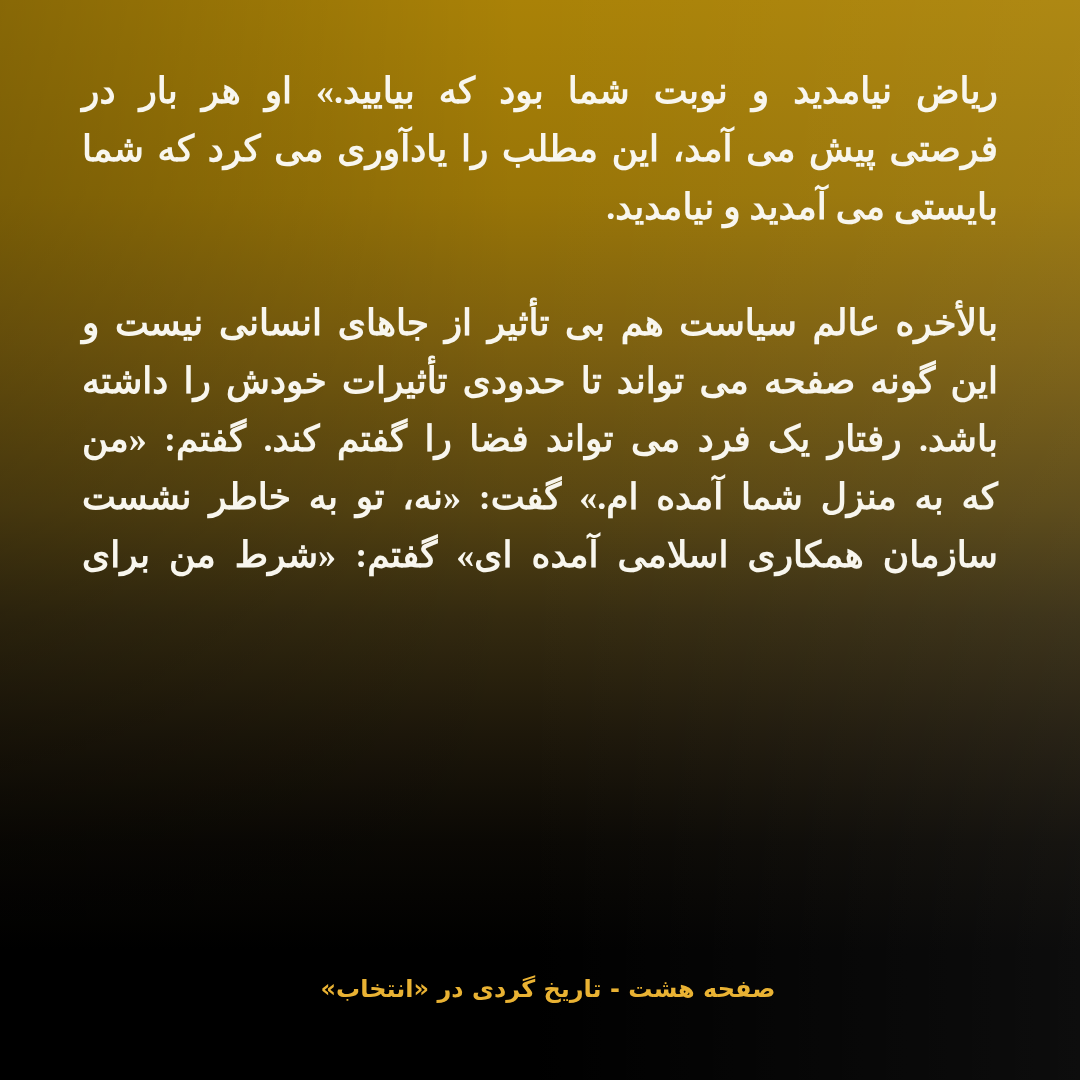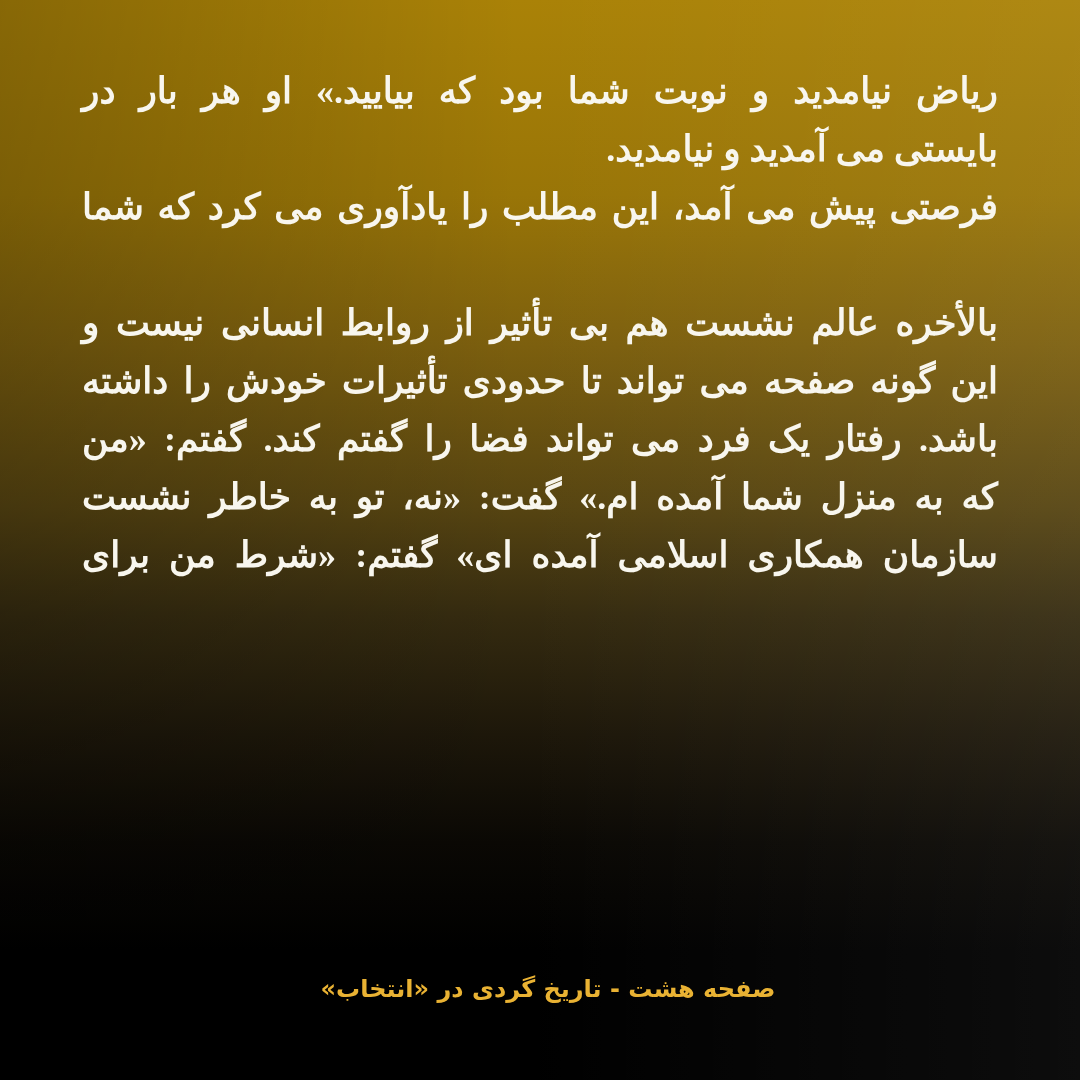--- a/index.html
+++ b/index.html
@@ -57,25 +57,25 @@
     line-height: 30px;
   }
 </style>
 </head>
 <body>
 
 <div class="canvas">
   <div class="text-block" id="text-block">
       <div class="para">
         <div class="line">ریاض نیامدید و نوبت شما بود که بیایید.» او هر بار در</div>
+        <div class="line">فرصتی پیش می آمد، این مطلب را یادآوری می کرد که شما</div>
         <div class="line last">بایستی می آمدید و نیامدید.</div>
-        <div class="line">فرصتی پیش می آمد، این مطلب را یادآوری می کرد که شما</div>
       </div>
       <div class="para">
-        <div class="line">بالأخره عالم نشست هم بی تأثیر از روابط انسانی نیست و</div>
+        <div class="line">بالأخره عالم سیاست هم بی تأثیر از جاهای انسانی نیست و</div>
         <div class="line">این گونه صفحه می تواند تا حدودی تأثیرات خودش را داشته</div>
         <div class="line">باشد. رفتار یک فرد می تواند فضا را گفتم کند. گفتم: «من</div>
         <div class="line">که به منزل شما آمده ام.» گفت: «نه، تو به خاطر نشست</div>
         <div class="line">سازمان همکاری اسلامی آمده ای» گفتم: «شرط من برای</div>
       </div>
     </div>
   <div class="caption">صفحه هشت - تاریخ گردی در «انتخاب»</div>
 </div>
 
 </body></html>

